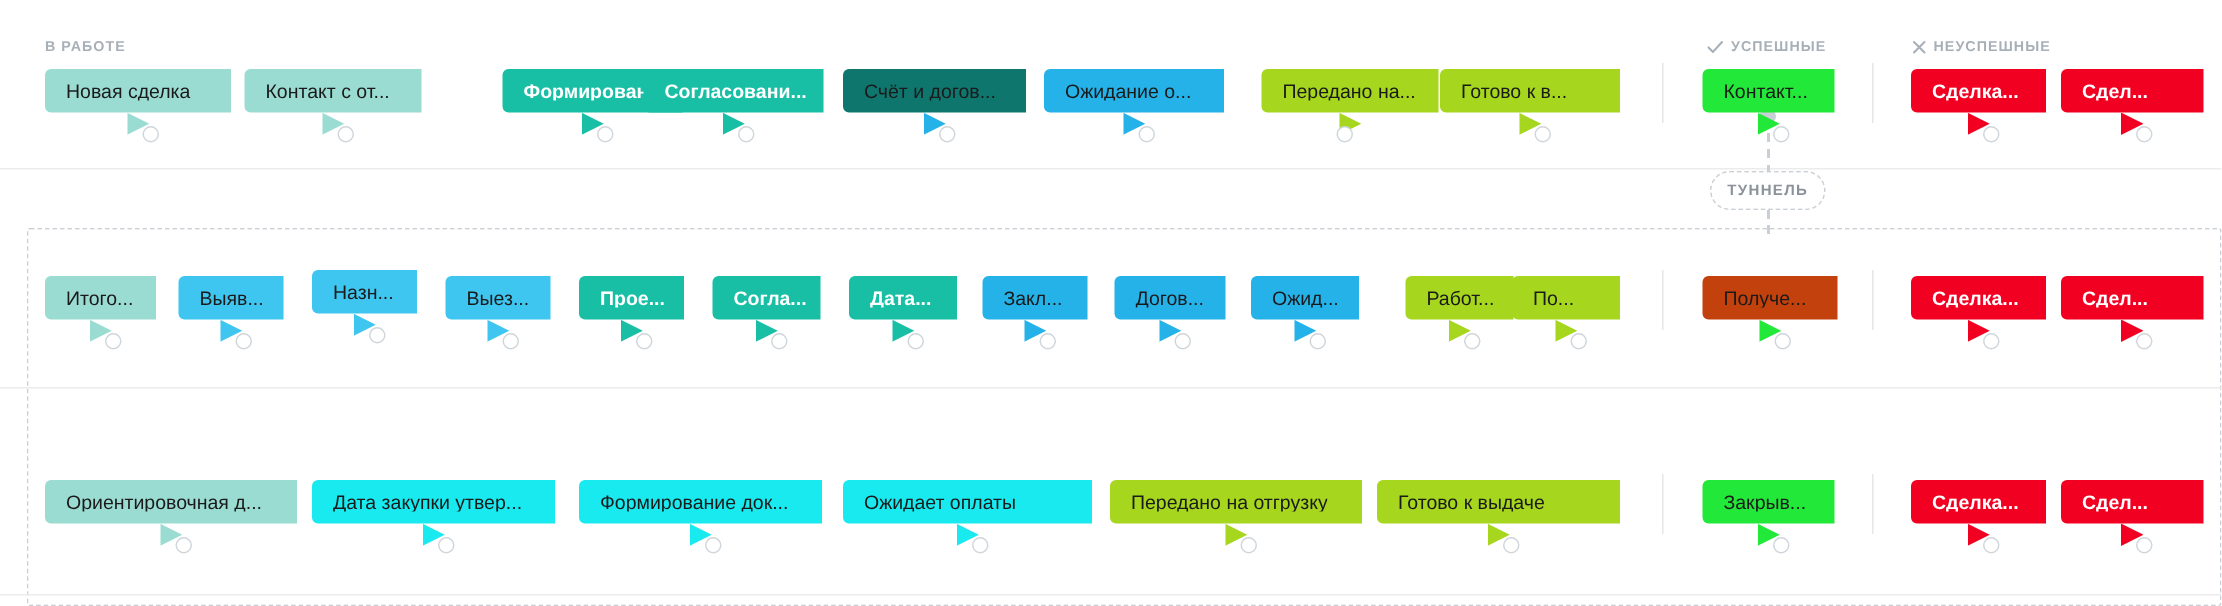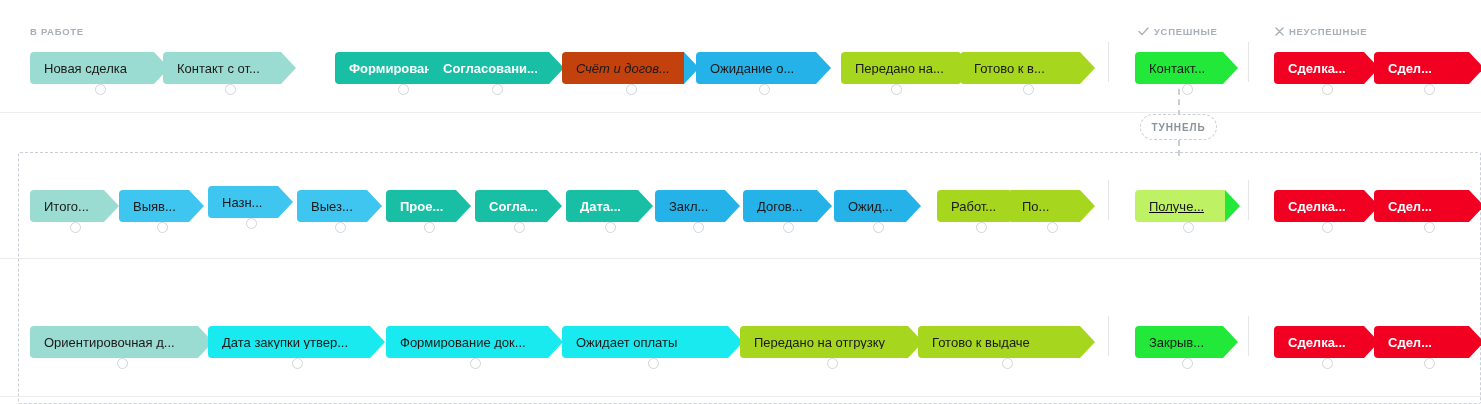--- a/index.html
+++ b/index.html
@@ -61,20 +61,21 @@
     box-sizing:border-box;
   }
 
   
   .stage{
     position:absolute;
     height:44px;
     display:flex;align-items:center;
     box-sizing:border-box;
     cursor:pointer;
+    flex-direction:column;
   }
   .stage .body{
     position:relative;
     height:32px;
     display:flex;align-items:center;
     padding-left:14px;
     padding-right:6px;
     border-top-left-radius:4px;
     border-bottom-left-radius:4px;
     box-sizing:border-box;
@@ -170,21 +171,21 @@
         <div class="handle" style="left: 62.5px;"></div>
       </div>
       <div class="stage dark" style="left: 429px; top: 46px;">
         <div class="body" style="background: rgb(24, 191, 165); width: 120px;">
           <span class="lbl">Согласовани...</span>
         </div>
         <div class="tip" style="background: rgb(24, 191, 165);"></div>
         <div class="handle" style="left: 62.5px;"></div>
       </div>
       <div class="stage light" style="left: 562px; top: 46px;">
-        <div class="body" style="background: #c2410c; width: 122px; font-style: italic;">
+        <div class="body" style="background: #0f766e; width: 122px;">
           <span class="lbl">Счёт и догов...</span>
         </div>
         <div class="tip" style="background: rgb(36, 178, 232);"></div>
         <div class="handle" style="left: 63.5px;"></div>
       </div>
       <div class="stage light" style="left: 696px; top: 46px;">
         <div class="body" style="background: rgb(36, 178, 232); width: 120px;">
           <span class="lbl">Ожидание о...</span>
         </div>
         <div class="tip" style="background: rgb(36, 178, 232);"></div>
@@ -305,21 +306,21 @@
         <div class="handle" style="left: 38.5px;"></div>
       </div>
       <div class="stage light" style="left: 1008px; top: 184px;">
         <div class="body" style="background: rgb(166, 214, 30); width: 72px;">
           <span class="lbl">По...</span>
         </div>
         <div class="tip" style="background: rgb(166, 214, 30);"></div>
         <div class="handle" style="left: 38.5px;"></div>
       </div>
       <div class="stage light" style="left: 1135px; top: 184px;">
-        <div class="body" style="background: #bef264; width: 90px; text-decoration: underline;">
+        <div class="body" style="background: #c2410c; width: 90px;">
           <span class="lbl">Получе...</span>
         </div>
         <div class="tip" style="background: rgb(34, 232, 57);"></div>
         <div class="handle" style="left: 47.5px;"></div>
       </div>
       <div class="stage dark" style="left: 1274px; top: 184px;">
         <div class="body" style="background: rgb(242, 0, 33); width: 90px;">
           <span class="lbl">Сделка...</span>
         </div>
         <div class="tip" style="background: rgb(242, 0, 33);"></div>

